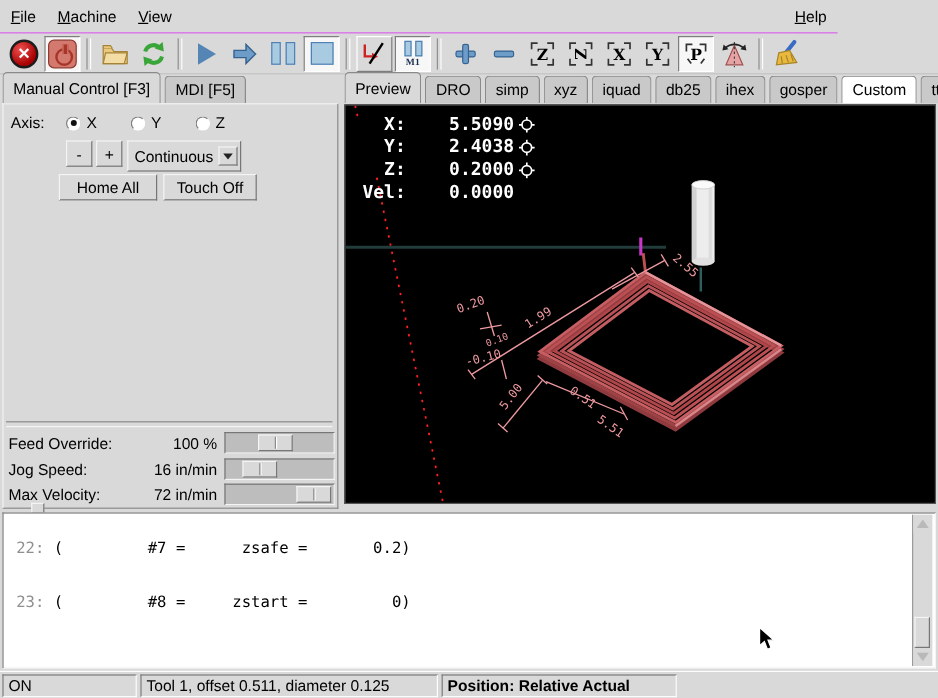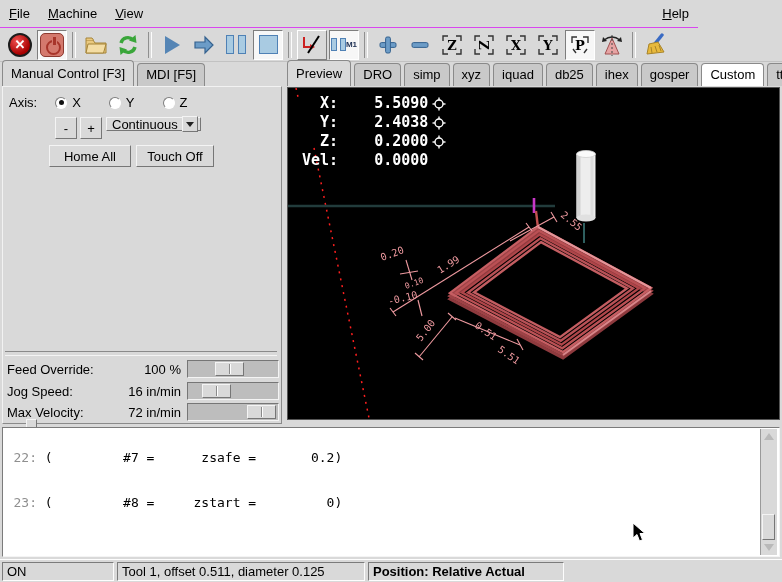--- a/index.html
+++ b/index.html
@@ -23,21 +23,21 @@
   .estop-circle{width:24px;height:24px;border-radius:50%;border:2px solid #1c1c1c;box-sizing:border-box;
     background:radial-gradient(circle at 35% 30%, #f05050, #a80000 70%);
     color:#fff;font-weight:bold;font-size:13px;line-height:20px;text-align:center;}
   .power-glyph{width:24px;height:24px;border-radius:5px;background:#d4796d;border:1px solid #8d3a30;box-sizing:border-box;position:relative;}
   .power-glyph .ring{position:absolute;left:5px;top:6px;width:11px;height:11px;border:2.5px solid #a8352a;border-radius:50%;}
   .power-glyph .bar{position:absolute;left:10.5px;top:3px;width:3px;height:8px;background:#a8352a;border-left:1.5px solid #d4796d;border-right:1.5px solid #d4796d;}
   .play-tri{width:0;height:0;border-top:9px solid transparent;border-bottom:9px solid transparent;border-left:15px solid #5585b5;}
   .pause-bars{display:flex;gap:4px;}
   .pause-bars i{display:block;width:6px;height:17px;background:#a9cbe2;border:1px solid #4f81b5;}
   .stop-sq{width:17px;height:17px;background:#a9cbe2;border:1px solid #4f81b5;}
-  .m1-wrap{display:flex;align-items:center;line-height:1;}
+  .m1-wrap{display:flex;flex-direction:column;align-items:center;line-height:1;font-family:Liberation Serif, serif;}
   .m1-wrap .bars{display:flex;gap:3px;margin-bottom:1px;}
   .m1-wrap .bars i{display:block;width:4px;height:11px;background:#a9cbe2;border:1px solid #4f81b5;}
   .m1-label{font-size:8px;font-weight:bold;color:#1c2f52;}
   .viewbtn svg text{font-family:"DejaVu Serif",serif;font-weight:bold;}
   
   .left-tabs{position:absolute;left:2px;top:63px;height:23px;display:flex;align-items:flex-end;}
   .tab{background:#c9c9c9;border:1px solid #8a8a8a;border-bottom:none;border-radius:4px 4px 0 0;
     padding:3px 8px 4px 8px;margin-right:3px;white-space:nowrap;}
   .tab.active{background:#d9d9d9;padding-top:5px;padding-bottom:5px;position:relative;z-index:3;}
   .left-content{position:absolute;left:2px;top:86px;width:280px;height:338px;background:#d9d9d9;
@@ -45,21 +45,21 @@
   .axis-row{position:absolute;left:6px;top:8px;display:flex;align-items:center;}
   .radio{width:12px;height:12px;border-radius:50%;background:#fff;
     border:1px solid;border-color:#7d7d7d #fff #fff #7d7d7d;box-sizing:border-box;position:relative;margin-right:5px;}
   .radio.sel::after{content:"";position:absolute;left:2.5px;top:2.5px;width:5px;height:5px;border-radius:50%;background:#111;}
   .radio-group{display:flex;align-items:center;margin-left:18px;}
   .radio-group + .radio-group{margin-left:28px;}
   .btn{background:#d9d9d9;border:1px solid;border-color:#f4f4f4 #767676 #767676 #f4f4f4;
     box-sizing:border-box;text-align:center;font-size:13px;}
   .jog-minus{position:absolute;left:52px;top:30px;width:22px;height:22px;}
   .jog-plus{position:absolute;left:77px;top:30px;width:22px;height:22px;}
-  .combo{position:absolute;left:103px;top:30px;width:95px;height:14px;display:flex;align-items:center;
+  .combo{position:absolute;left:103px;top:30px;width:95px;height:26px;display:flex;align-items:center;
     background:#d9d9d9;border:1px solid;border-color:#f4f4f4 #767676 #767676 #f4f4f4;box-sizing:border-box;}
   .combo .val{flex:1;padding-left:5px;}
   .combo .arrowbox{width:16px;height:16px;margin-right:2px;display:flex;align-items:center;justify-content:center;}
   .combo .arrow{width:0;height:0;border-left:4px solid transparent;border-right:4px solid transparent;border-top:5px solid #222;}
   .home-all{position:absolute;left:46px;top:58px;width:82px;height:22px;line-height:20px;}
   .touch-off{position:absolute;left:133px;top:58px;width:78px;height:22px;line-height:20px;}
   .panel-divider{position:absolute;left:2px;top:264px;width:272px;height:3px;
     border-top:1px solid #8a8a8a;border-bottom:1px solid #f4f4f4;}
   .slider-row{position:absolute;left:4px;width:272px;height:20px;display:flex;align-items:center;}
   .slider-row .spacer{flex:1;}

